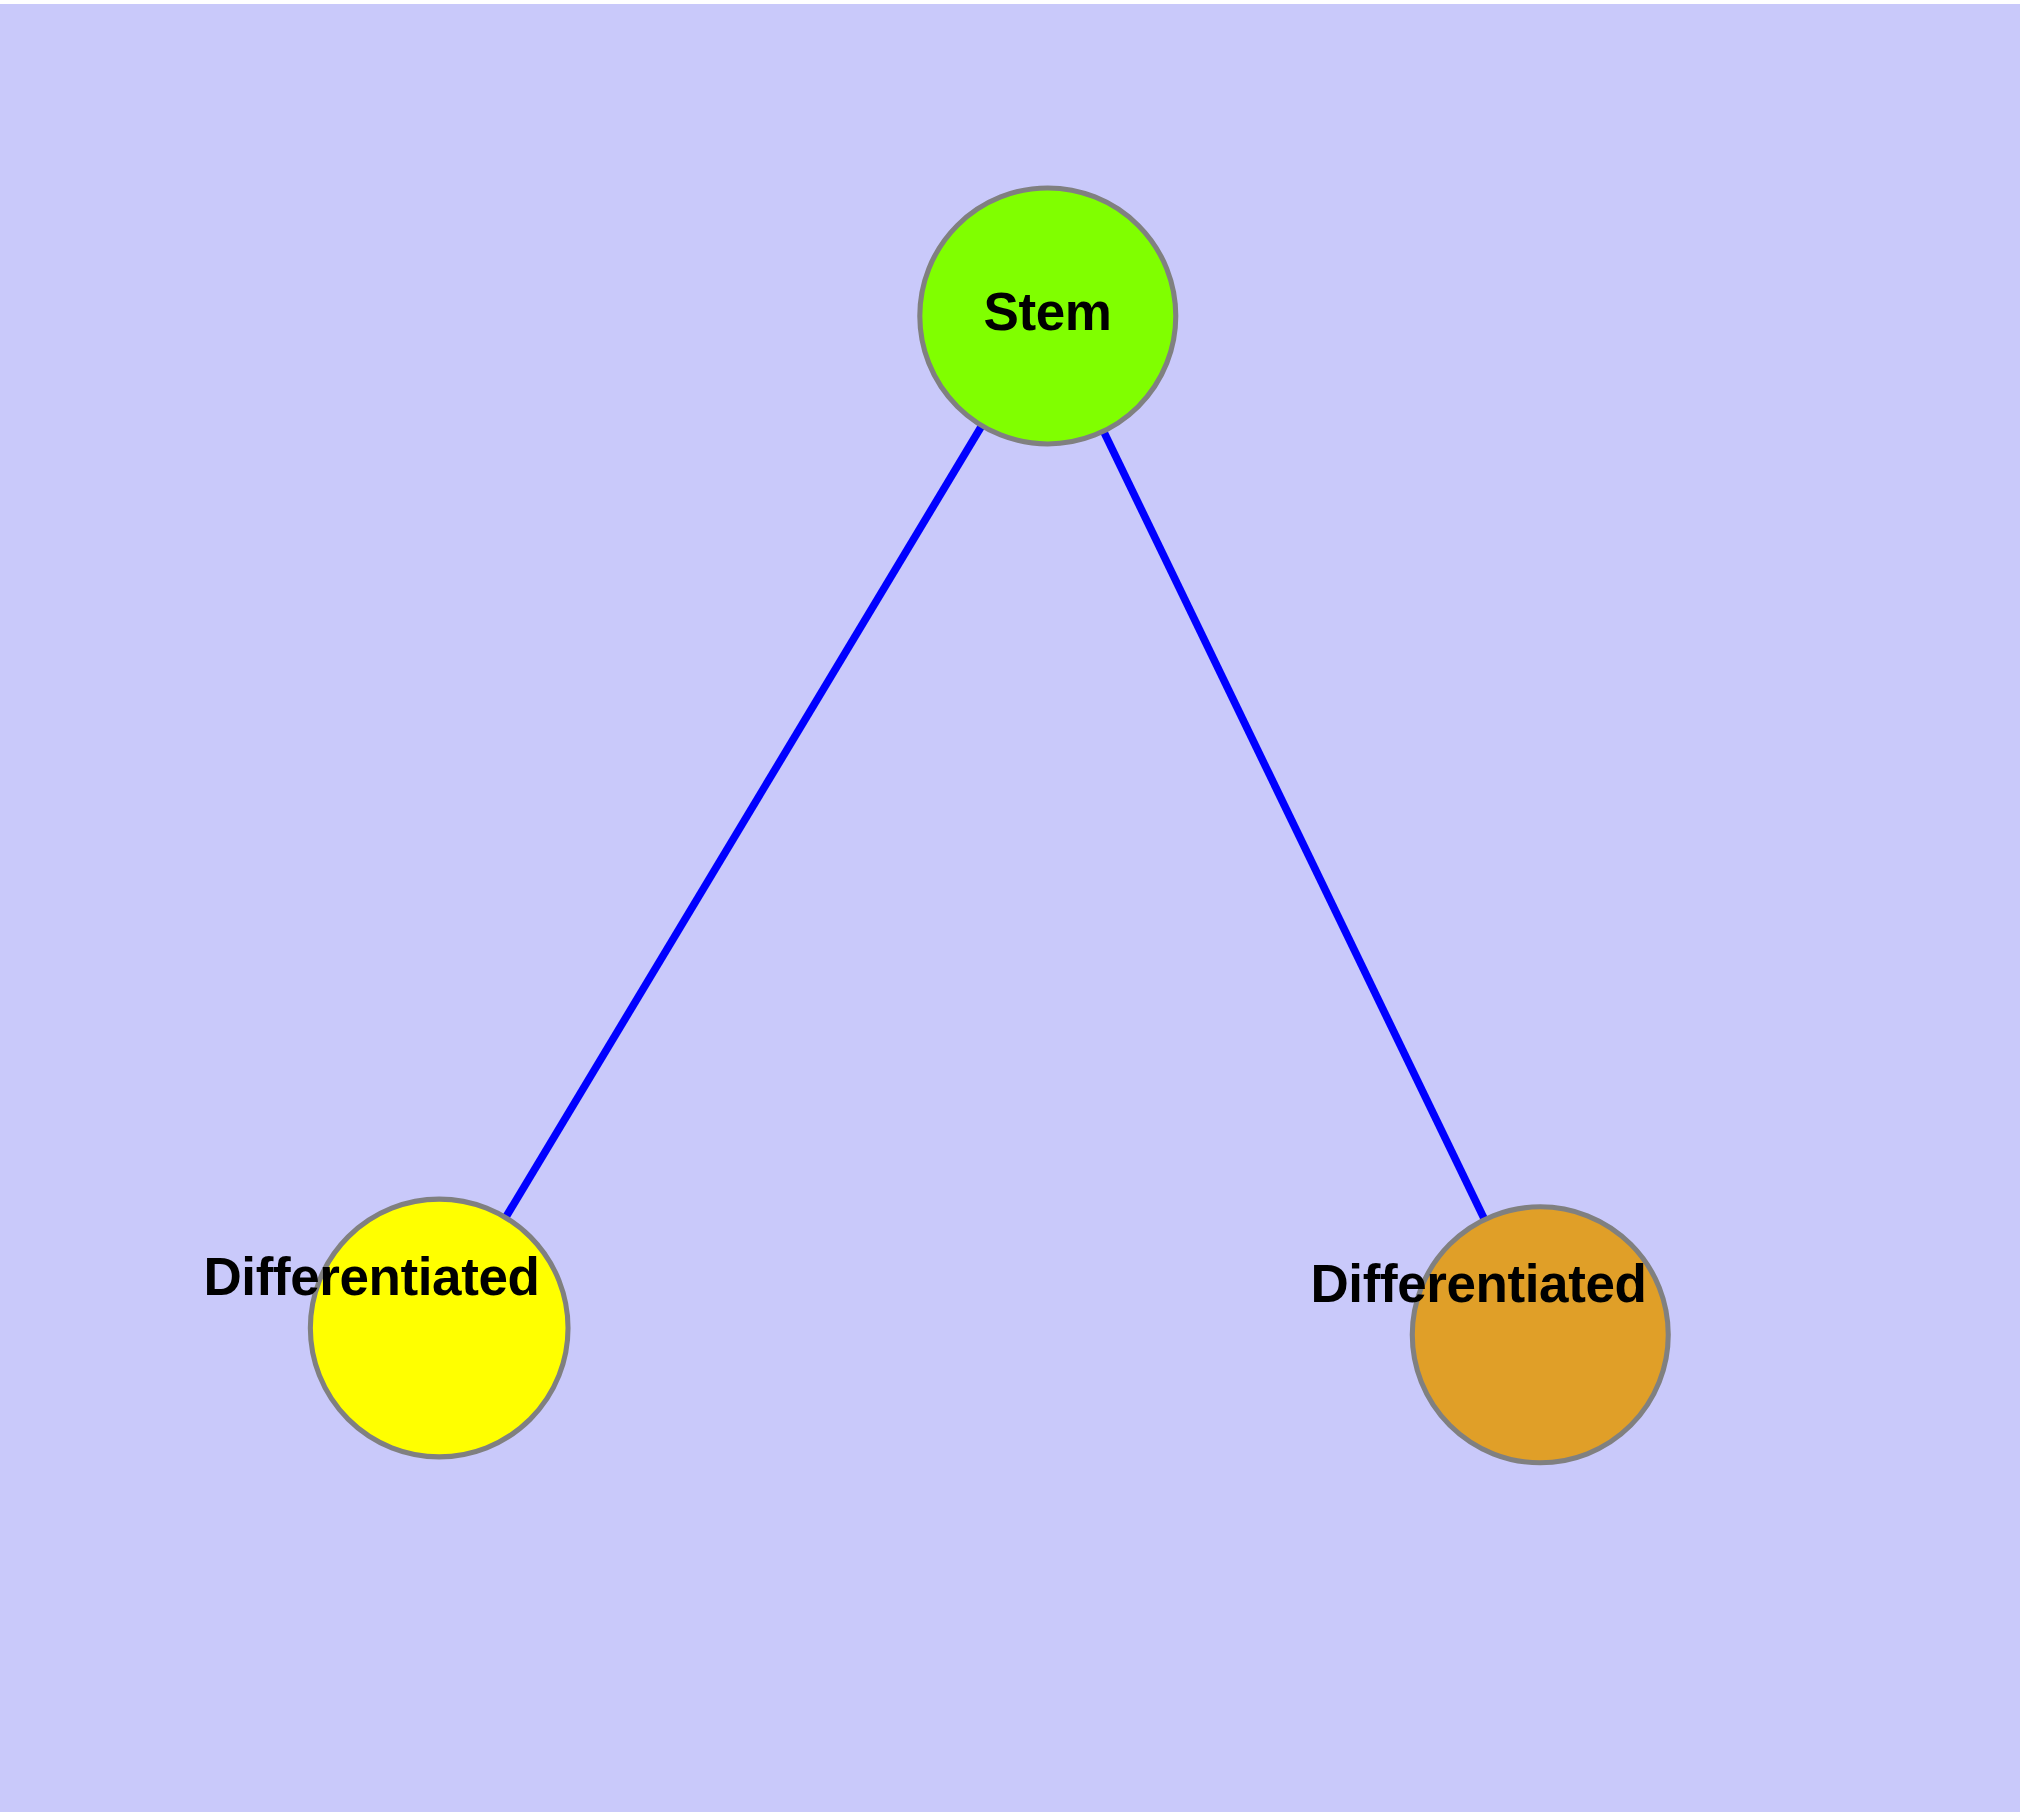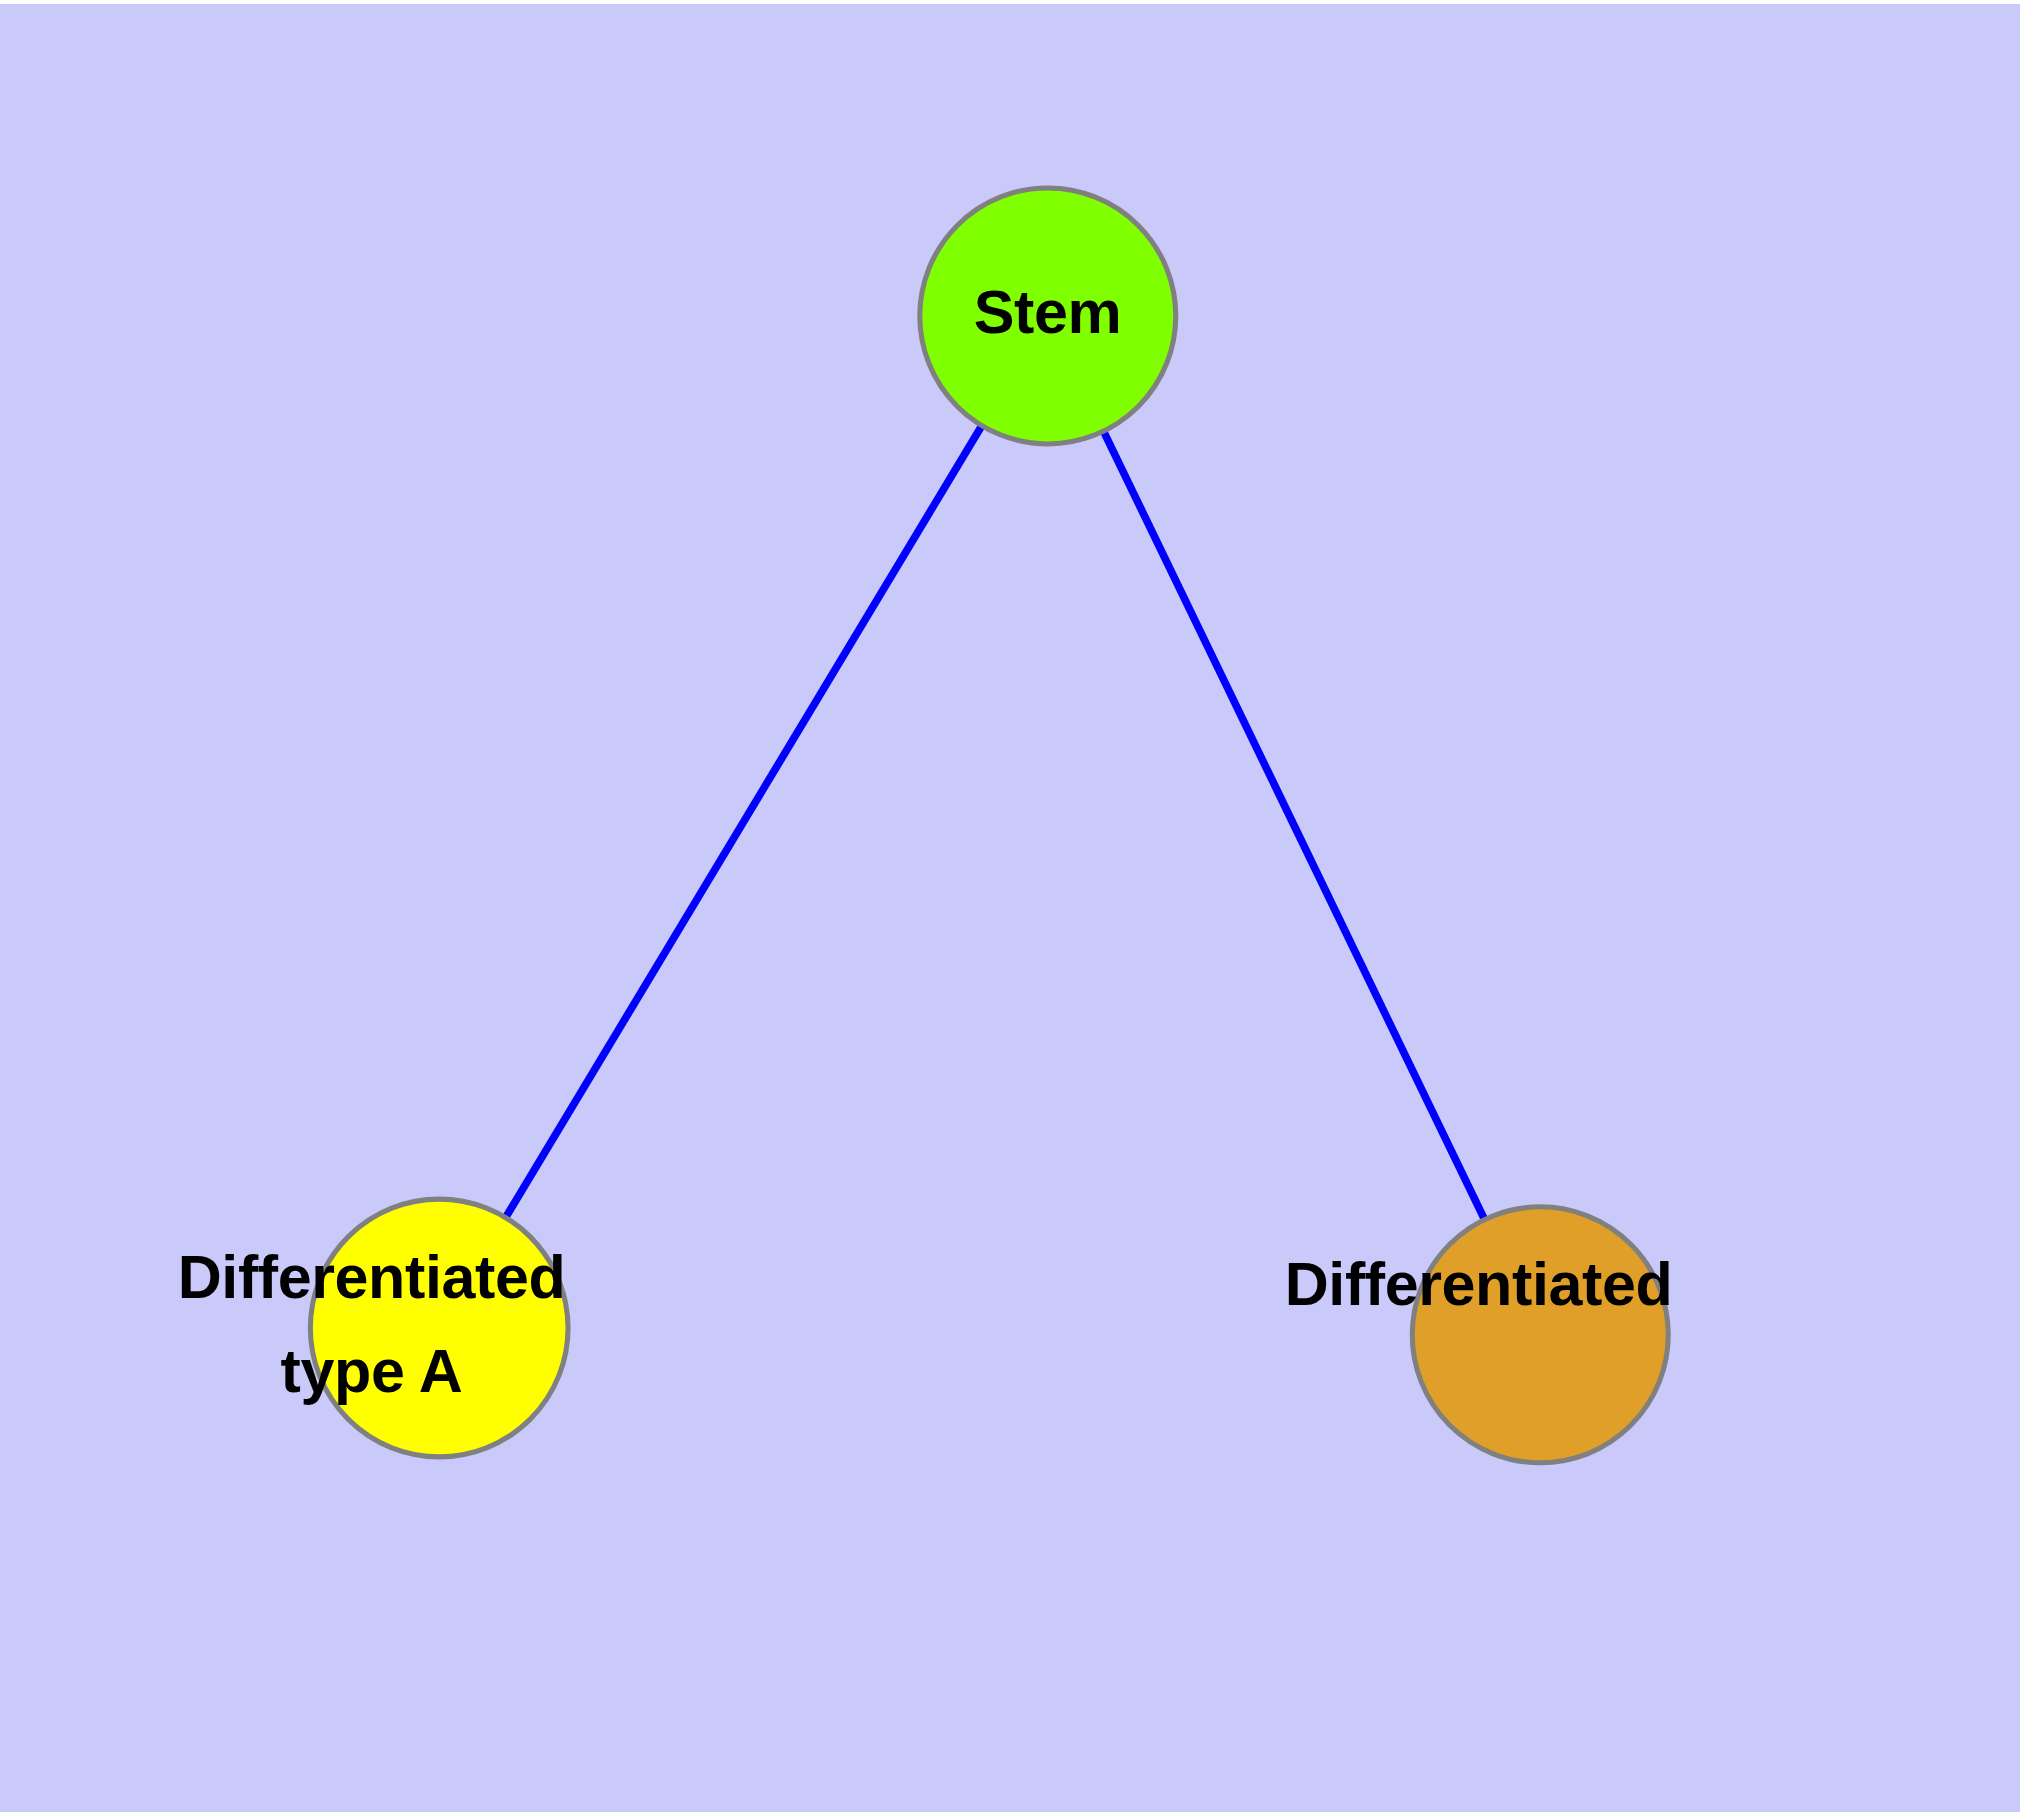--- a/index.html
+++ b/index.html
@@ -30,21 +30,21 @@
     width: 2021px;
     height: 1808px;
     display: block;
   }
   .node-label {
     position: absolute;
     text-align: center;
     color: #000000;
     font-family: "Liberation Sans", sans-serif;
     font-weight: bold;
-    font-size: 61px;
+    font-size: 53px;
     line-height: 94px;
     white-space: pre;
     letter-spacing: -0.4px;
     pointer-events: none;
   }
   .label-stem {
     left: 793px;
     top: 269px;
     width: 509px;
   }
@@ -74,19 +74,19 @@
 
       <g>
         <circle id="node-stem" cx="1236" cy="368" r="151" fill="#80ff00" stroke="#808080" stroke-width="6"></circle>
         <circle id="node-diff-a" cx="518" cy="1562" r="152" fill="#ffff00" stroke="#808080" stroke-width="6"></circle>
         <circle id="node-diff-b" cx="1817" cy="1570" r="151" fill="#e09f28" stroke="#808080" stroke-width="6"></circle>
       </g>
     </svg>
 
     <div class="node-label label-stem" style="width: 509px; left: 793px; top: 261px;"><span>Stem</span></div>
 
-    <div class="node-label label-a" style="width: 509px; left: 117px; top: 1226px;"><span>Differentiated</span><br><span>type A</span></div>
+    <div class="node-label label-a" style="width: 509px; left: 117px; top: 1226px;"><span>Differentiated</span><br></div>
 
     <div class="node-label label-b" style="width: 509px; left: 1224px; top: 1233px;"><span>Differentiated</span><br></div>
 
   </div>
 </div>
 
 
 </body></html>

